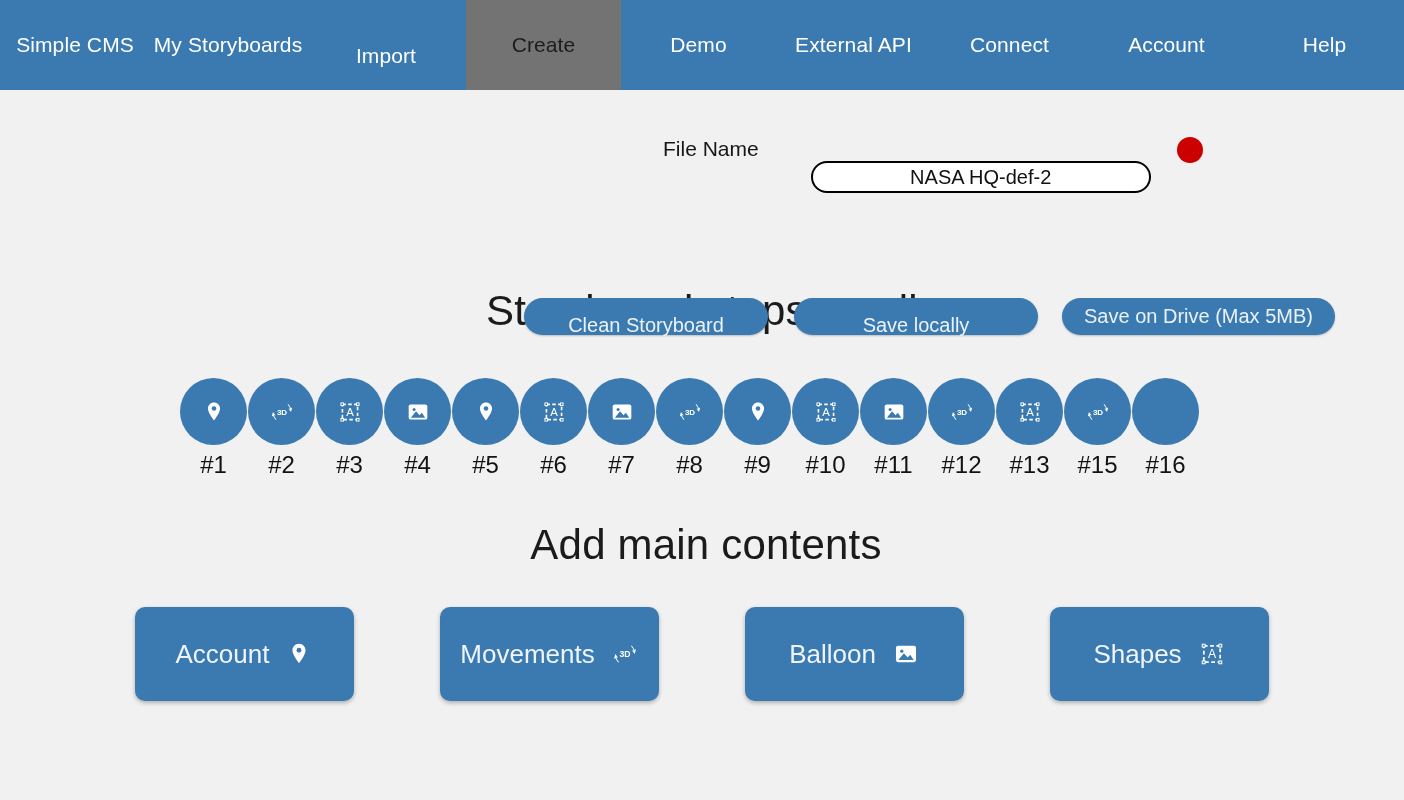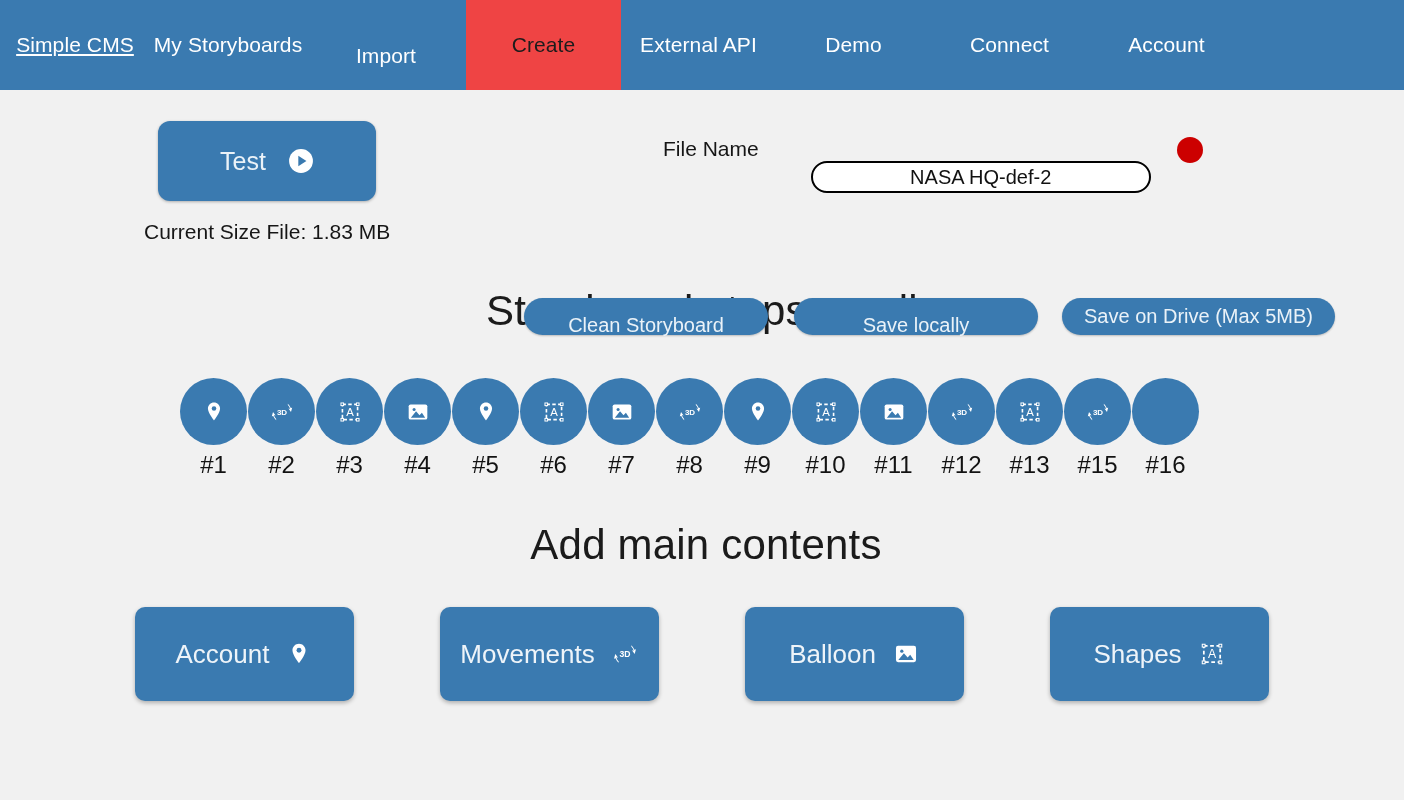--- a/index.html
+++ b/index.html
@@ -25,21 +25,21 @@
     justify-content:center;
     color:#ffffff;
     font-size:21px;
     letter-spacing:.1px;
     white-space:nowrap;
     cursor:pointer;
     height:100%;
     padding:0 10px;
   }
   .nav-item.active{
-    background:#ef4444;
+    background:#737373;
     color:#1c1c1c;
   }
 
   
   #top-area{
     position:relative;
     height:175px;
   }
   #test-block{
     position:absolute;
@@ -198,60 +198,51 @@
     cursor:pointer;
     box-shadow:0 2px 4px rgba(0,0,0,.28);
   }
 
   .icon{display:inline-flex;align-items:center;justify-content:center;}
 </style>
 </head>
 <body>
 
 <div id="navbar">
-    <div class="nav-item" style="width: 150px; text-decoration: underline;">
+    <div class="nav-item" style="width: 150px;">
       <span>Simple CMS</span>
     </div>
     <div class="nav-item" style="width: 156px;">
       <span>My Storyboards</span>
     </div>
     <div class="nav-item" style="width: 160px; margin-top: 11px;">
       <span>Import</span>
     </div>
     <div class="nav-item active" style="width: 155px;">
       <span>Create</span>
     </div>
     <div class="nav-item" style="width: 155px;">
+      <span>Demo</span>
+    </div>
+    <div class="nav-item" style="width: 155px;">
       <span>External API</span>
-    </div>
-    <div class="nav-item" style="width: 155px;">
-      <span>Demo</span>
     </div>
     <div class="nav-item" style="width: 157px;">
       <span>Connect</span>
     </div>
     <div class="nav-item" style="width: 157px; align-items: center;">
       <span>Account</span>
     </div>
+    <div class="nav-item" style="width: 159px;">
+      <span>Help</span>
+    </div>
   </div>
 
 <div id="top-area">
 
-  <div id="test-block">
-    <button id="test-button">
-      <span>Test</span>
-      <span class="icon">
-        <svg width="26" height="26" viewBox="0 0 24 24">
-          <circle cx="12" cy="12" r="11" fill="#ffffff"></circle>
-          <path d="M9.5 7.2 L17 12 L9.5 16.8 Z" fill="#3a7ab0"></path>
-        </svg>
-      </span>
-    </button>
-    <div id="current-size">Current Size File:  1.83 MB</div>
-  </div>
 
   <div id="file-row">
     <span id="file-name-label">File Name</span>
     <input id="file-name-input" type="text" value="NASA HQ-def-2" placeholder="File name" style="">
     <span id="status-dot"></span>
   </div>
 
   <div id="save-row">
     <button id="btn-clean" class="pill-btn">Clean Storyboard</button>
     <button id="btn-save-local" class="pill-btn">Save locally</button>

